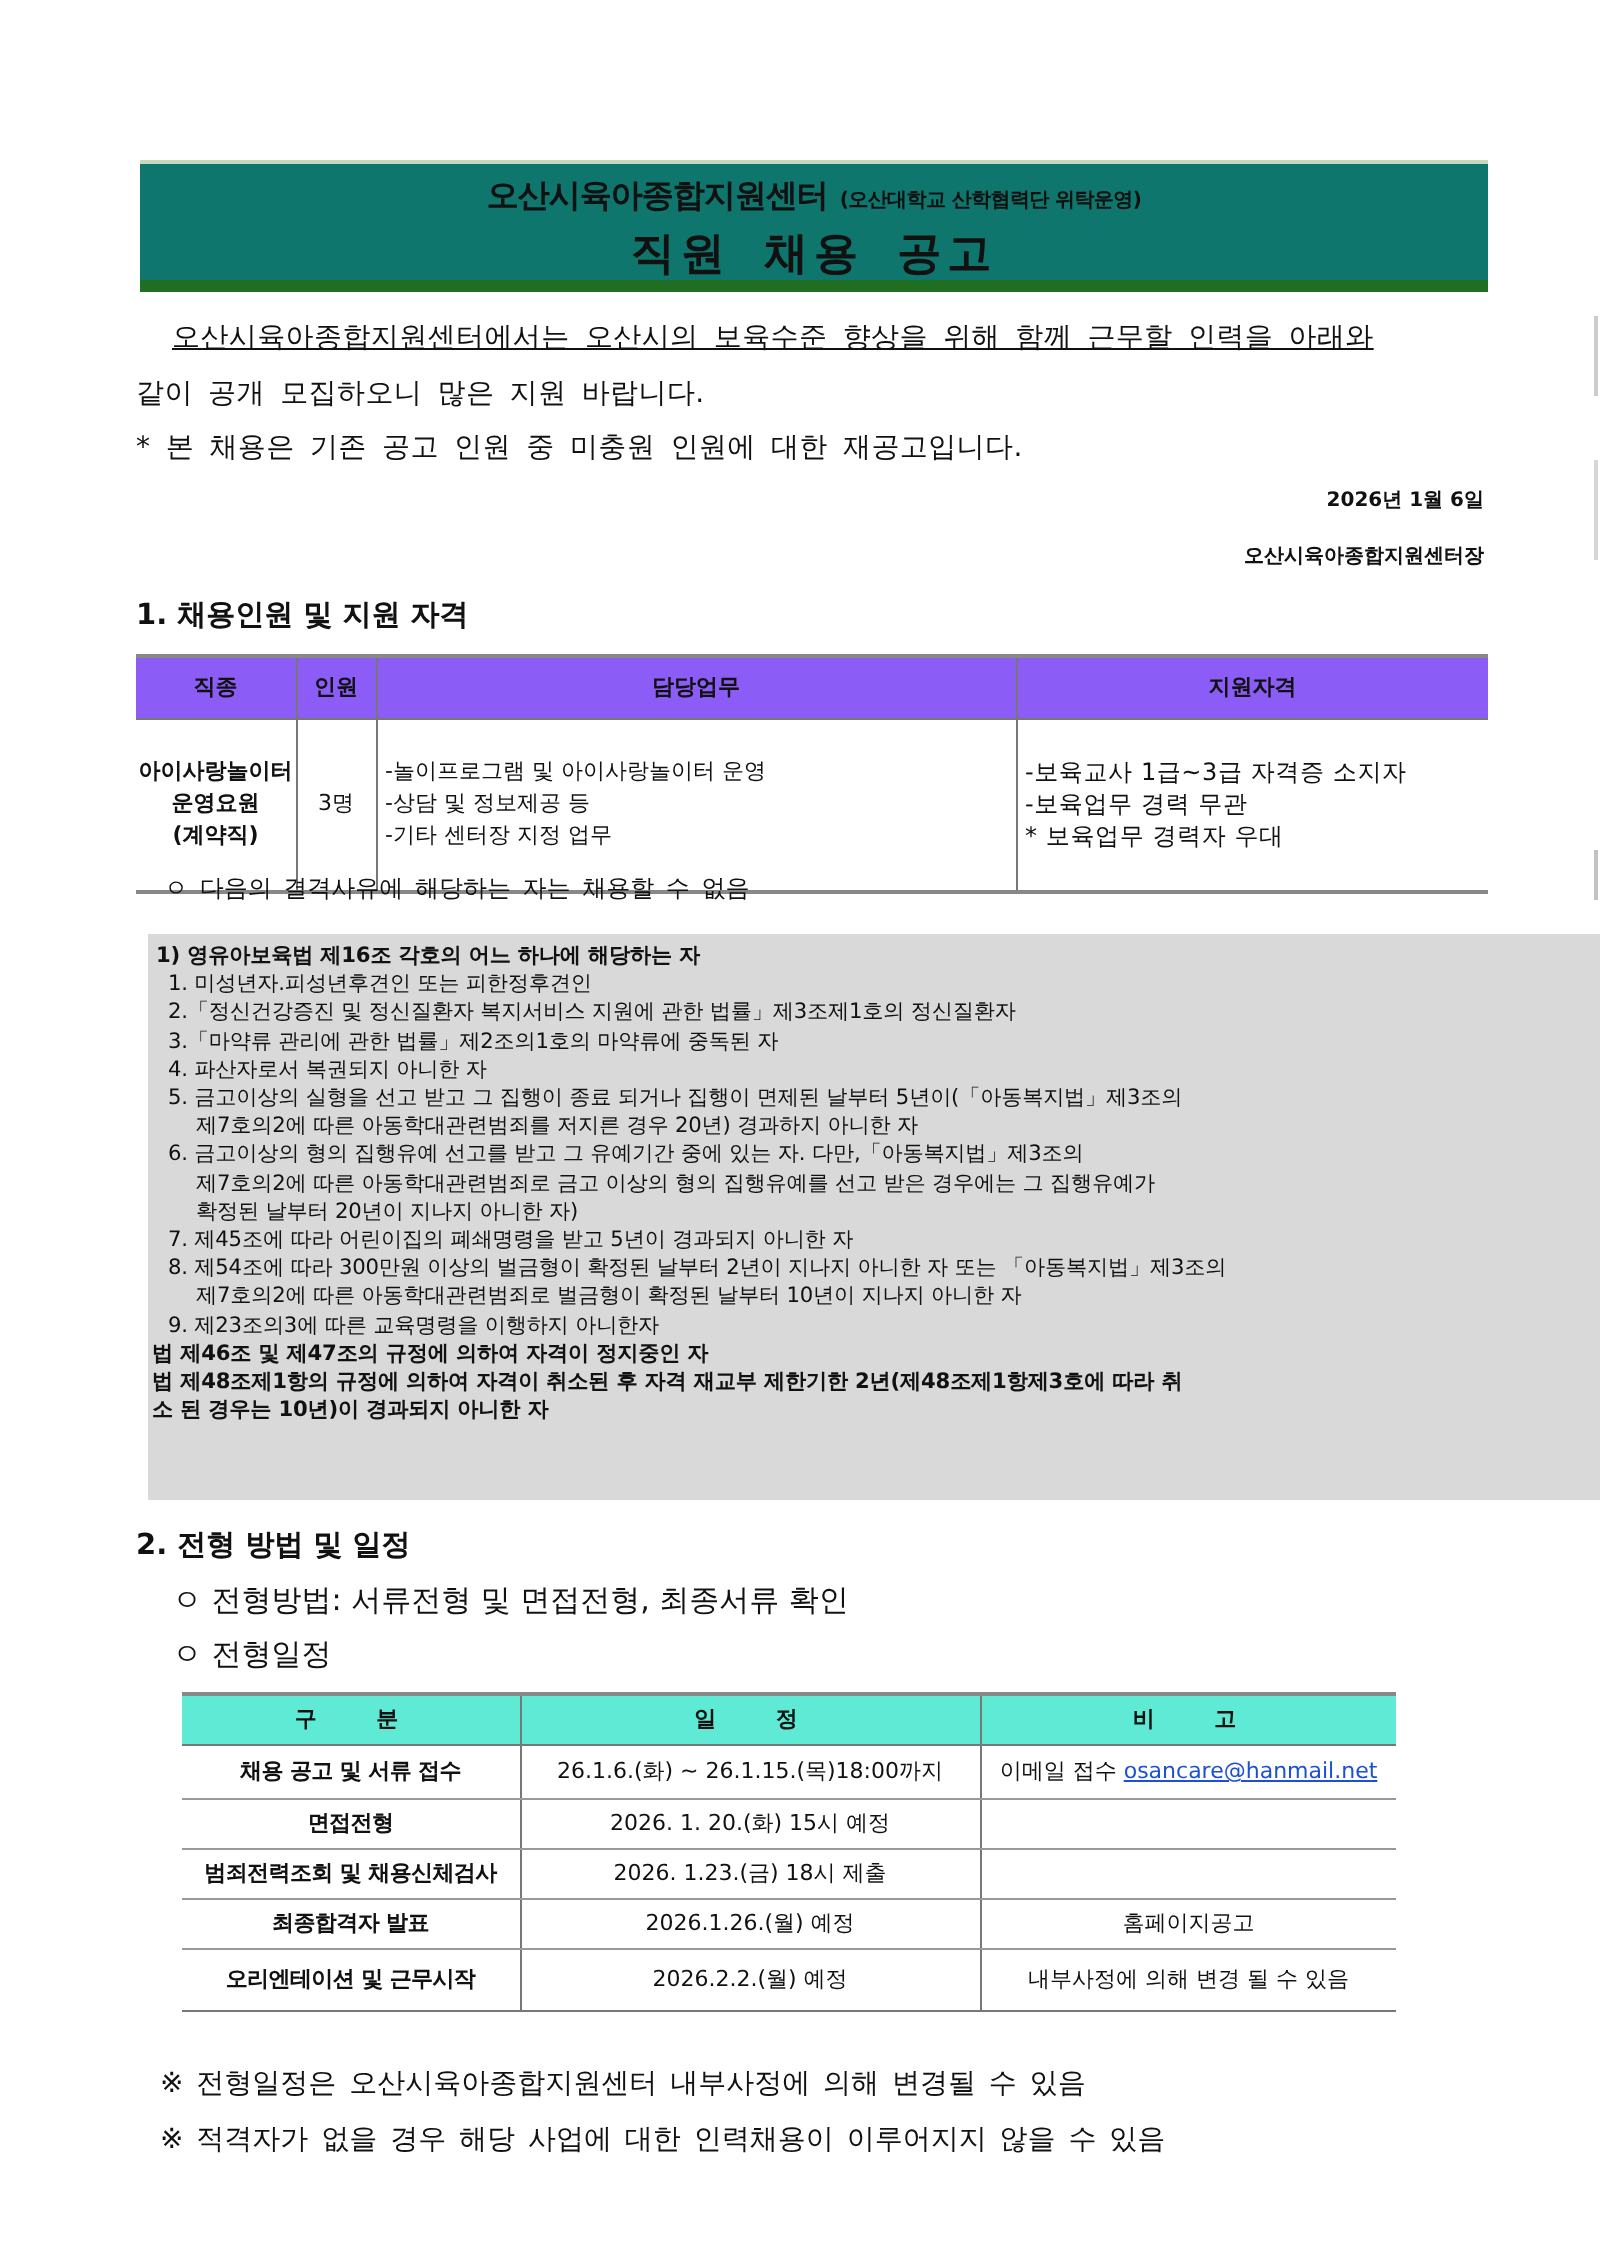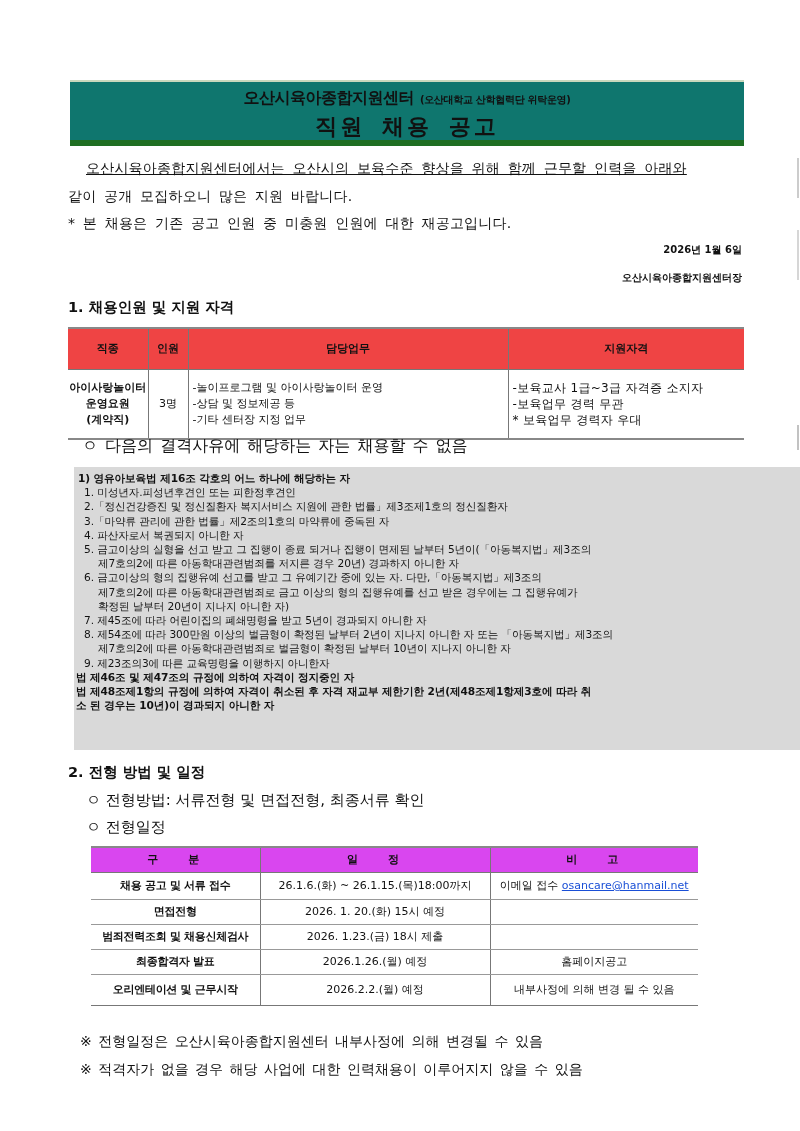--- a/index.html
+++ b/index.html
@@ -23,41 +23,41 @@
     font-size: 22px; font-weight: bold; letter-spacing: 3px; word-spacing: 6px;
   }
 
   .para { position: absolute; left: 68px; font-size: 14px; letter-spacing: 0.2px; word-spacing: 3px; white-space: nowrap; }
   .right { position: absolute; right: 58px; font-size: 10px; font-weight: bold; white-space: nowrap; }
 
   .section-title { position: absolute; left: 68px; font-size: 14.5px; font-weight: bold; white-space: nowrap; }
 
   table { border-collapse: collapse; position: absolute; }
   .t1 { left: 68px; top: 327px; width: 676px; font-size: 11px; }
-  .t1 th { background: #ef4444; height: 41px; font-weight: bold; border-top: 2px solid #888; border-bottom: 1px solid #777; border-left: 1px solid #777; }
-  .t1 td { height: 70px; border-bottom: 2px solid #888; border-left: 1px solid #777; vertical-align: middle; line-height: 16px; }
+  .t1 th { background: #8b5cf6; height: 31px; font-weight: bold; border-top: 2px solid #888; border-bottom: 1px solid #777; border-left: 1px solid #777; }
+  .t1 td { height: 87px; border-bottom: 2px solid #888; border-left: 1px solid #777; vertical-align: middle; line-height: 16px; }
   .t1 th:first-child, .t1 td:first-child { border-left: none; }
   .t1 .c { text-align: center; }
   .t1 .l { text-align: left; padding-left: 4px; }
 
-  .notice { position: absolute; left: 82px; font-size: 16px; white-space: nowrap; word-spacing: 2px; }
+  .notice { position: absolute; left: 82px; font-size: 12px; white-space: nowrap; word-spacing: 2px; }
 
   .grey-box {
     position: absolute; left: 74px; top: 467px; width: 791px; height: 283px;
     background: #d9d9d9; padding: 4px 2px 0 4px; font-size: 10.6px; line-height: 14.2px; letter-spacing: -0.1px;
   }
   .grey-box .b { font-weight: bold; }
   .grey-box .item { padding-left: 6px; white-space: nowrap; }
   .grey-box .cont { padding-left: 20px; white-space: nowrap; }
   .grey-box .law { font-weight: bold; margin-left: -2px; white-space: nowrap; }
 
   .sub-item { position: absolute; left: 86px; font-size: 15px; white-space: nowrap; }
 
   .t2 { left: 91px; top: 846px; width: 607px; font-size: 11px; }
-  .t2 th { background: #d946ef; height: 25px; border-top: 2px solid #888; border-bottom: 1px solid #777; border-left: 1px solid #777; font-weight: bold; letter-spacing: 4px; word-spacing: 18px; }
+  .t2 th { background: #5eead4; height: 25px; border-top: 2px solid #888; border-bottom: 1px solid #777; border-left: 1px solid #777; font-weight: bold; letter-spacing: 4px; word-spacing: 18px; }
   .t2 td { height: 25px; border-bottom: 1px solid #999; border-left: 1px solid #777; text-align: center; white-space: nowrap; }
   .t2 tr:nth-child(2) td { height: 27px; }
   .t2 tr:last-child td { height: 31px; border-bottom: 1px solid #777; }
   .t2 th:first-child, .t2 td:first-child { border-left: none; }
   .t2 td.lab { font-weight: bold; letter-spacing: -0.3px; }
   .t2 a { color: #1a4fd6; text-decoration: underline; }
 
   .footnote { position: absolute; left: 80px; font-size: 14px; white-space: nowrap; word-spacing: 2px; }
 
   .bleed { position: absolute; left: 797px; width: 2px; background: #999; }

